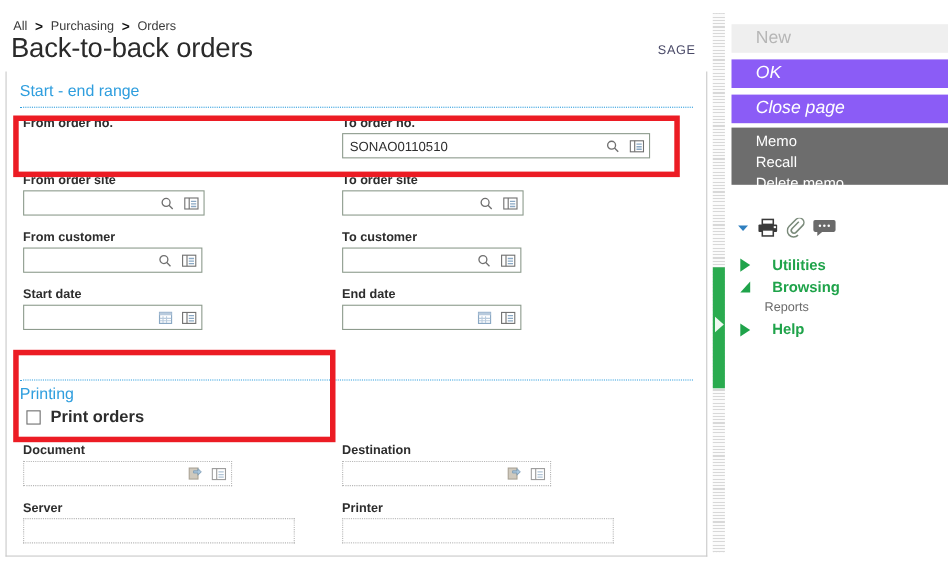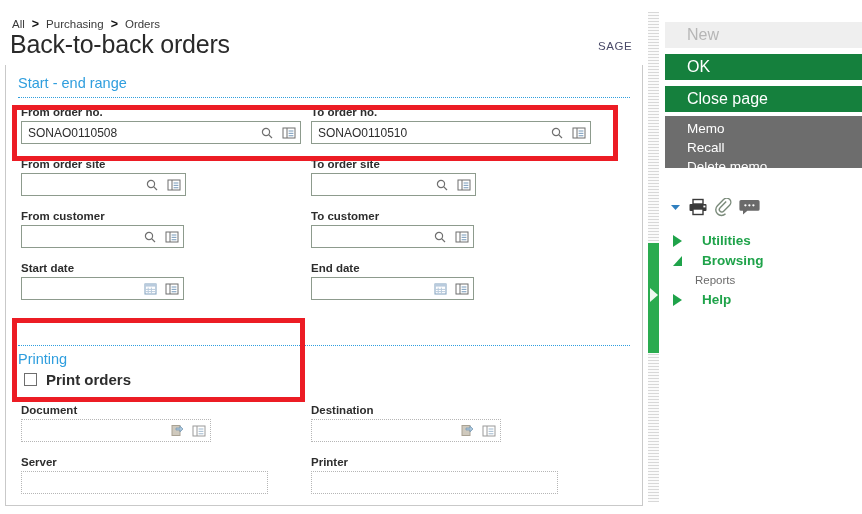--- a/index.html
+++ b/index.html
@@ -49,21 +49,21 @@
   #scroll-thumb{position:absolute;left:648px;top:243px;width:11px;height:110px;background:#2aab4f;}
   #scroll-arrow{position:absolute;left:650px;top:288px;width:0;height:0;
     border-top:7px solid transparent;border-bottom:7px solid transparent;border-left:8px solid #ffffff;opacity:.92;}
 
   
   #right-panel{position:absolute;left:665px;top:0;width:197px;height:514px;background:#fff;}
 
   .act-btn{position:absolute;left:0;width:197px;height:26px;display:flex;align-items:center;
            padding-left:22px;box-sizing:border-box;font-size:16px;color:#fff;}
   .act-btn.disabled{background:#efefef;color:#b6b6b6;}
-  .act-btn.green{background:#15803d;}
+  .act-btn.green{background:#8b5cf6;font-style:italic;}
 
   #memo-block{position:absolute;left:0;top:116px;width:197px;height:52px;background:#6d6d6d;}
   .memo-item{position:absolute;left:22px;font-size:13.5px;color:#ffffff;white-space:nowrap;}
 
   #icon-row{position:absolute;left:5px;top:194px;width:190px;height:26px;display:flex;align-items:center;gap:7px;}
 
   .nav-row{position:absolute;left:8px;display:flex;align-items:center;gap:20px;}
   .nav-lbl{font-size:13.5px;font-weight:bold;color:#1fa34a;white-space:nowrap;}
   .nav-sub{position:absolute;left:30px;font-size:11.5px;color:#6b6b6b;white-space:nowrap;}
   .tri-right{width:0;height:0;border-top:6px solid transparent;border-bottom:6px solid transparent;border-left:9px solid #1fa34a;}
@@ -84,38 +84,20 @@
 
   <div id="page-title">Back-to-back orders</div>
   <div id="sage-logo">SAGE</div>
 
   <div id="form-panel">
 
     <div class="sec-head" style="left:12px;top:10px;">Start - end range</div>
     <div class="sec-rule" style="left:12px;top:32px;width:612px;"></div>
 
     <div class="fld-label" style="left:15px;top:41px;">From order no.</div>
-    <div class="fld" style="left:15px;top:56px;width:280px;">
-      <span class="val">SONAO0110508</span>
-      <span class="ico">
-        <svg width="12" height="12" viewBox="0 0 12 12">
-            <circle cx="5" cy="5" r="3.6" fill="none" stroke="#6f6f6f" stroke-width="1.2"></circle>
-            <line x1="7.6" y1="7.6" x2="11" y2="11" stroke="#6f6f6f" stroke-width="1.2"></line>
-          </svg>
-      </span>
-      <span class="ico">
-        <svg width="14" height="12" viewBox="0 0 14 12">
-            <rect x="1" y="1" width="12" height="10" fill="#fff" stroke="#6f6f6f" stroke-width="1"></rect>
-            <line x1="5" y1="1" x2="5" y2="11" stroke="#6f6f6f" stroke-width="1"></line>
-            <line x1="6.6" y1="4" x2="11.4" y2="4" stroke="#8aa8c4" stroke-width="1.2"></line>
-            <line x1="6.6" y1="6.4" x2="11.4" y2="6.4" stroke="#8aa8c4" stroke-width="1.2"></line>
-            <line x1="6.6" y1="8.7" x2="11.4" y2="8.7" stroke="#8aa8c4" stroke-width="1.2"></line>
-          </svg>
-      </span>
-    </div>
 
     <div class="fld-label" style="left:305px;top:41px;">To order no.</div>
     <div class="fld" style="left:305px;top:56px;width:280px;">
       <span class="val">SONAO0110510</span>
       <span class="ico">
         <svg width="12" height="12" viewBox="0 0 12 12">
             <circle cx="5" cy="5" r="3.6" fill="none" stroke="#6f6f6f" stroke-width="1.2"></circle>
             <line x1="7.6" y1="7.6" x2="11" y2="11" stroke="#6f6f6f" stroke-width="1.2"></line>
           </svg>
       </span>

